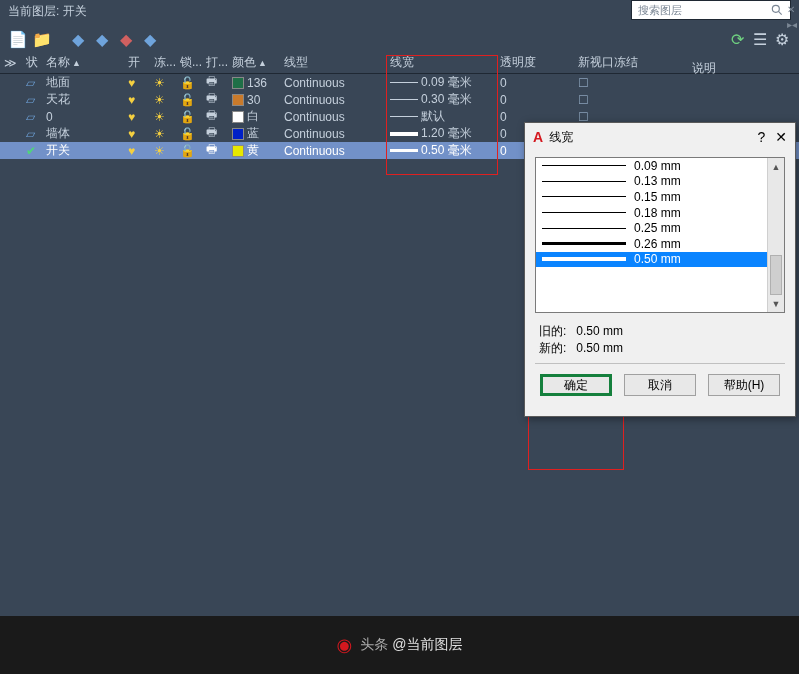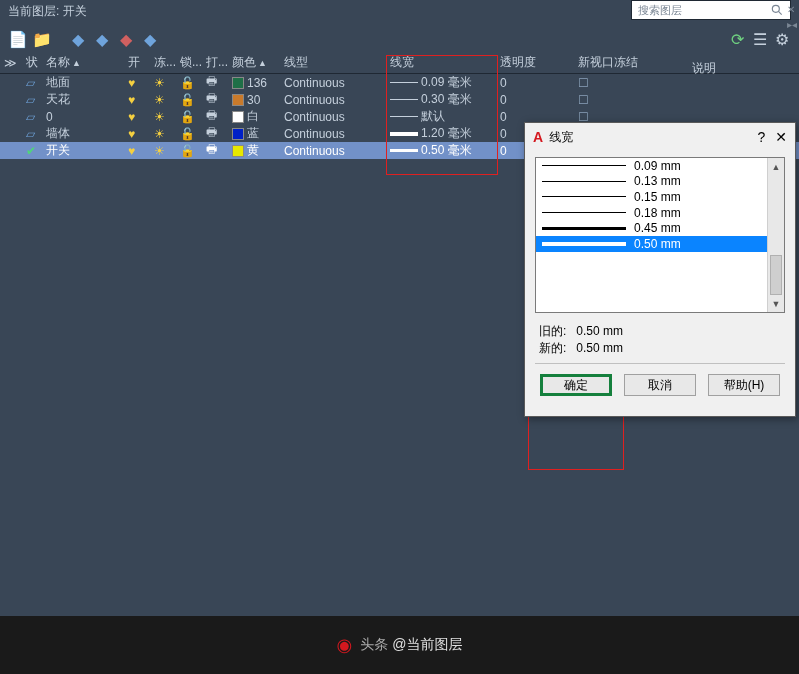--- a/index.html
+++ b/index.html
@@ -313,22 +313,26 @@
             </div>
             <div class="lw-item">
               <span class="line" style="border-top-width:1px"></span>
               <span>0.15 mm</span>
             </div>
             <div class="lw-item">
               <span class="line" style="border-top-width:1px"></span>
               <span>0.18 mm</span>
             </div>
             <div class="lw-item">
+              <span class="line" style="border-top-width:1px"></span>
+              <span>0.25 mm</span>
+            </div>
+            <div class="lw-item">
               <span class="line" style="border-top-width:3px"></span>
-              <span>0.45 mm</span>
+              <span>0.26 mm</span>
             </div>
             <div class="lw-item sel">
               <span class="line" style="border-top-width:4px"></span>
               <span>0.50 mm</span>
             </div>
           </div>
         <div class="scrollbar">
           <div class="sb-btn">▲</div>
           <div class="sb-track"></div>
           <div class="sb-thumb"></div>

